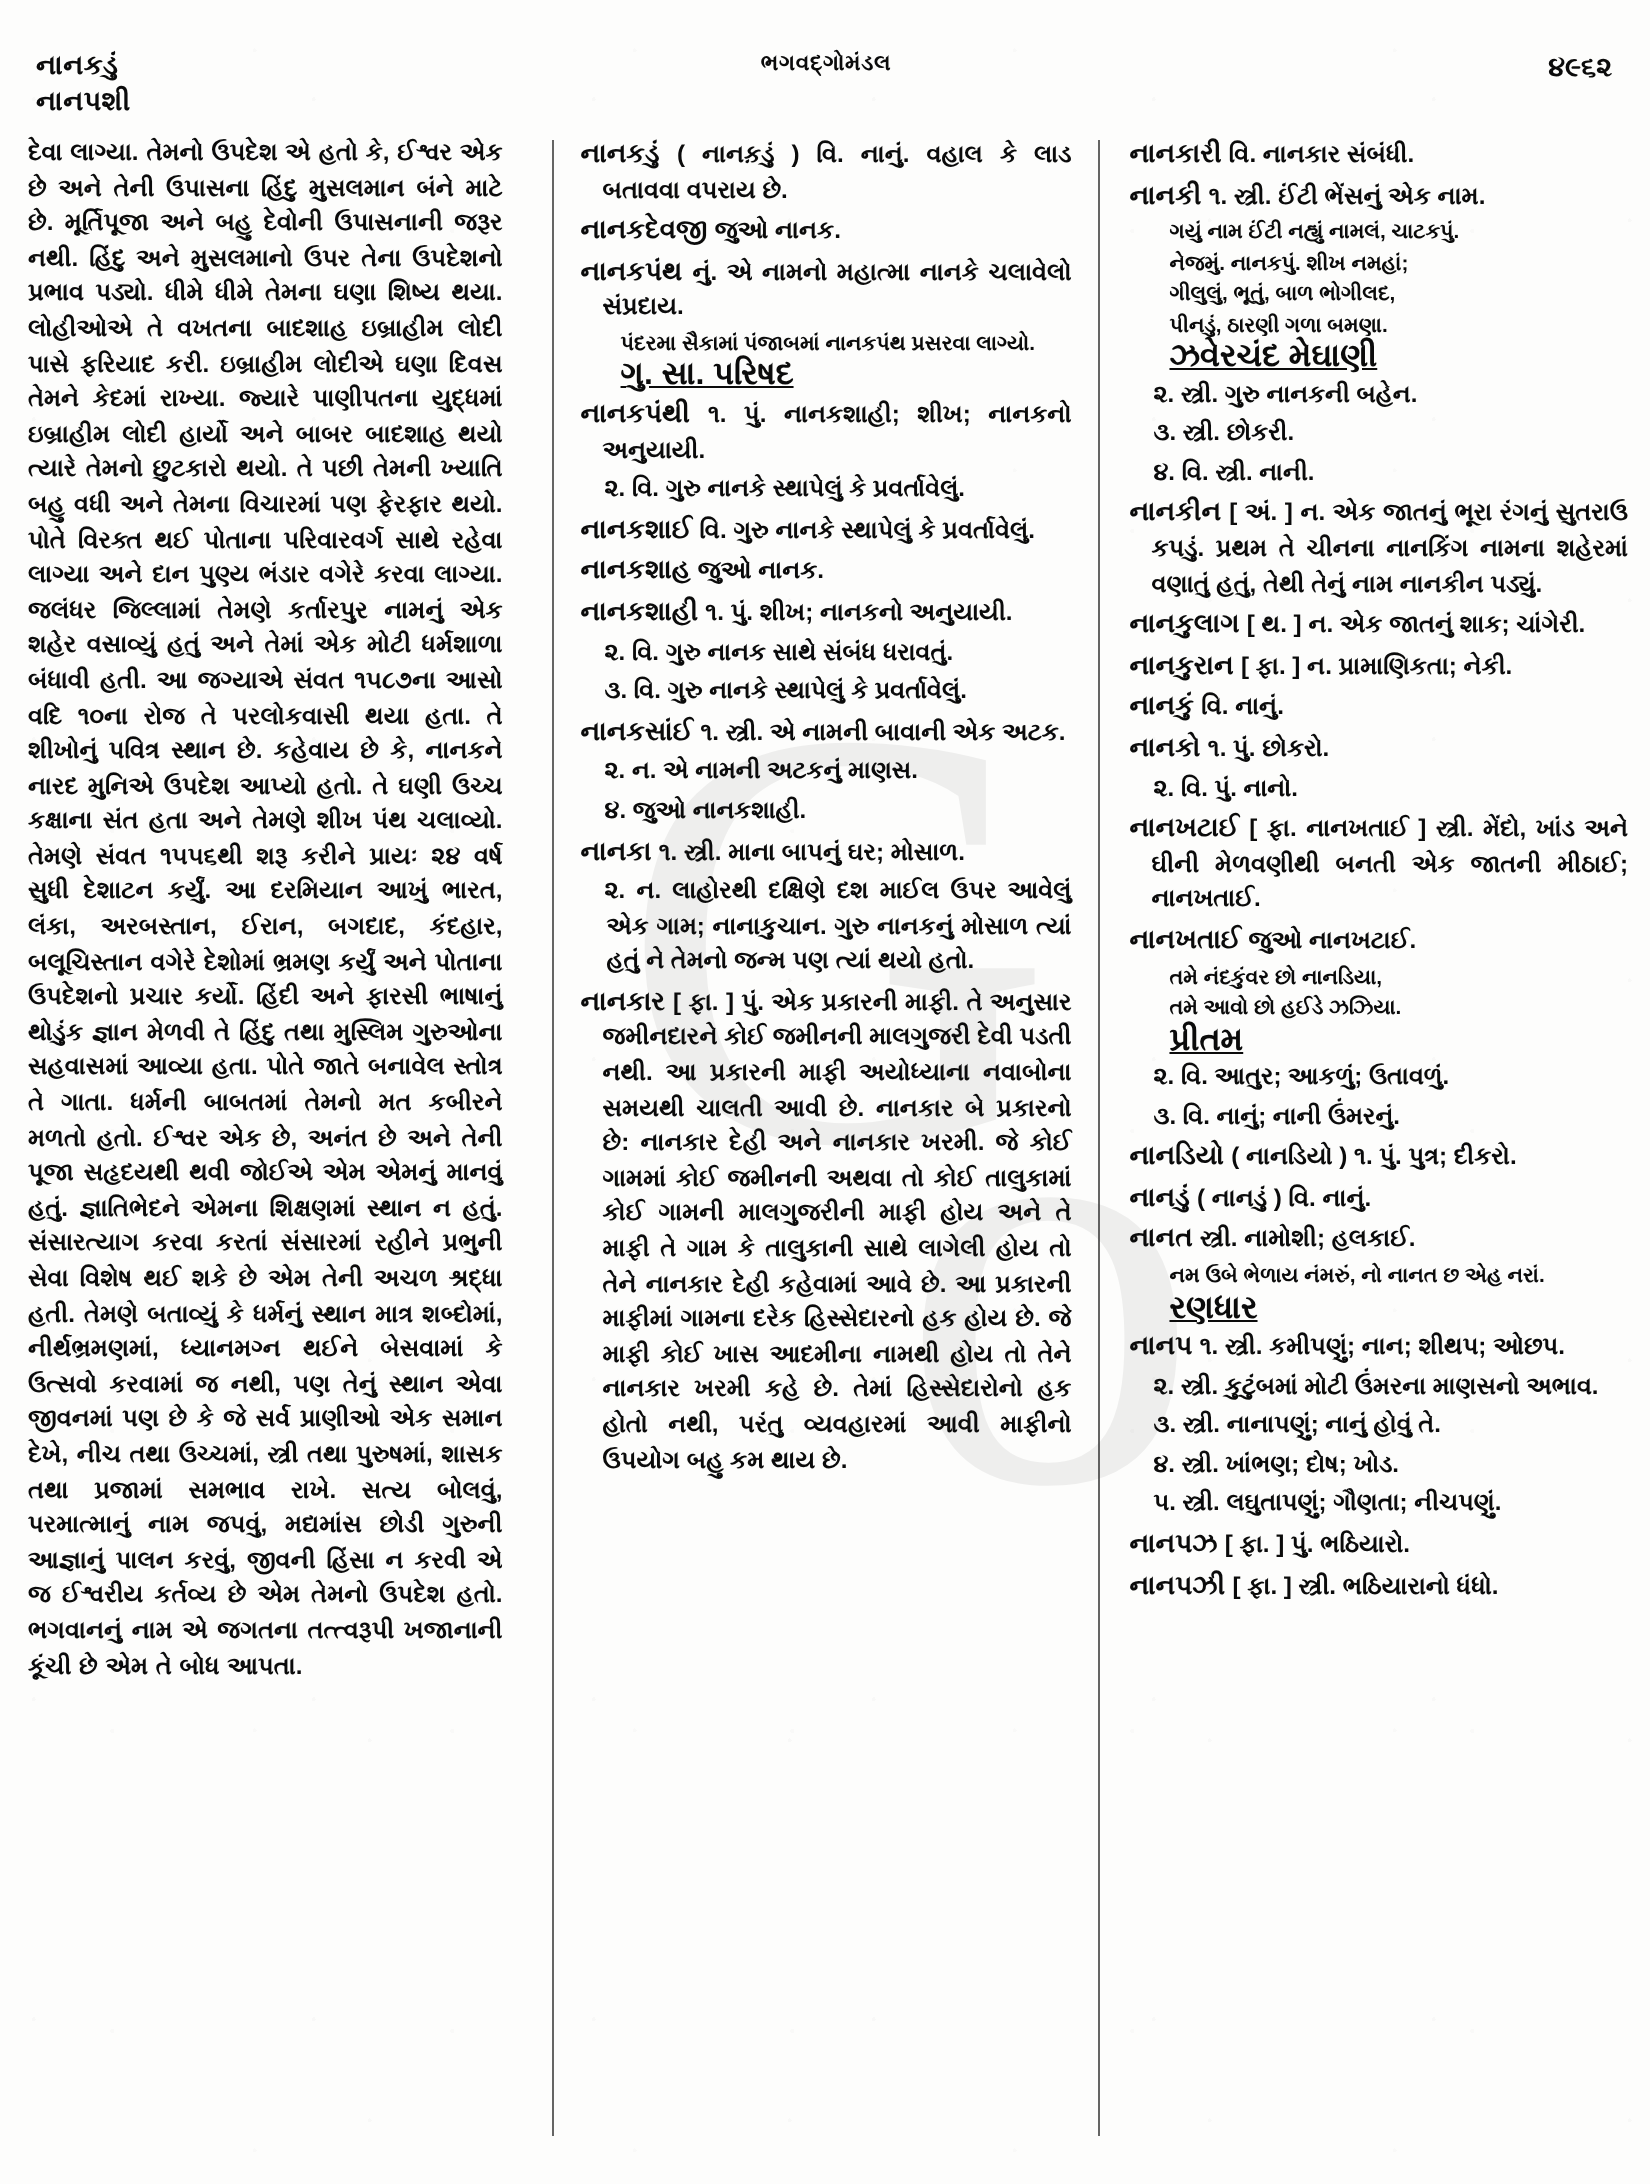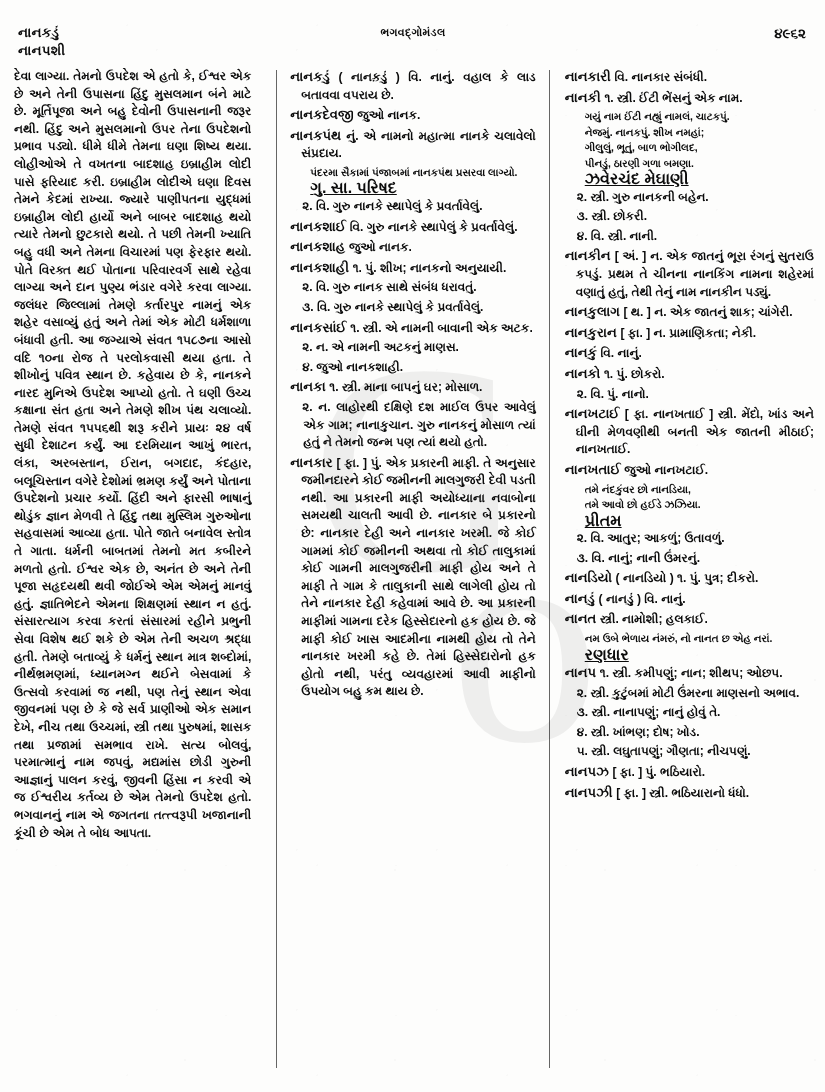--- a/index.html
+++ b/index.html
@@ -88,20 +88,21 @@
     </div>
   <div class="rule"></div>
   <div class="col c2" id="col2">
       <div class="entry"><span class="hw">નાનકડું </span><span class="df">( નાનક઼ડું ) વિ.  નાનું. વહાલ કે લાડ બતાવવા વપરાય છે.</span></div>
       <div class="entry"><span class="hw">નાનકદેવજી </span><span class="df">જુઓ નાનક.</span></div>
       <div class="entry"><span class="hw">નાનકપંથ </span><span class="df">નું.  એ નામનો મહાત્મા નાનકે ચલાવેલો સંપ્રદાય.</span></div>
       <div class="quote">
         <span class="qline">પંદરમા સૈકામાં પંજાબમાં નાનકપંથ પ્રસરવા લાગ્યો.</span>
         <span class="attrib">ગુ. સા. પરિષદ</span>
       </div>
+      <div class="entry"><span class="hw">નાનકપંથી </span><span class="df">૧. પું. નાનકશાહી; શીખ; નાનકનો અનુયાયી.</span></div>
       <div class="sub">૨. વિ. ગુરુ નાનકે સ્થાપેલું કે પ્રવર્તાવેલું.</div>
       <div class="entry"><span class="hw">નાનકશાઈ </span><span class="df">વિ.  ગુરુ નાનકે સ્થાપેલું કે પ્રવર્તાવેલું.</span></div>
       <div class="entry"><span class="hw">નાનકશાહ </span><span class="df">જુઓ નાનક.</span></div>
       <div class="entry"><span class="hw">નાનકશાહી </span><span class="df">૧. પું. શીખ; નાનકનો અનુયાયી.</span></div>
       <div class="sub">૨. વિ. ગુરુ નાનક સાથે સંબંધ ધરાવતું.</div>
       <div class="sub">૩. વિ. ગુરુ નાનકે સ્થાપેલું કે પ્રવર્તાવેલું.</div>
       <div class="entry"><span class="hw">નાનકસાંઈ </span><span class="df">૧. સ્ત્રી. એ નામની બાવાની એક અટક.</span></div>
       <div class="sub">૨. ન. એ નામની અટકનું માણસ.</div>
       <div class="sub">૪. જુઓ નાનકશાહી.</div>
       <div class="entry"><span class="hw">નાનકા </span><span class="df">૧. સ્ત્રી. માના બાપનું ઘર; મોસાળ.</span></div>

